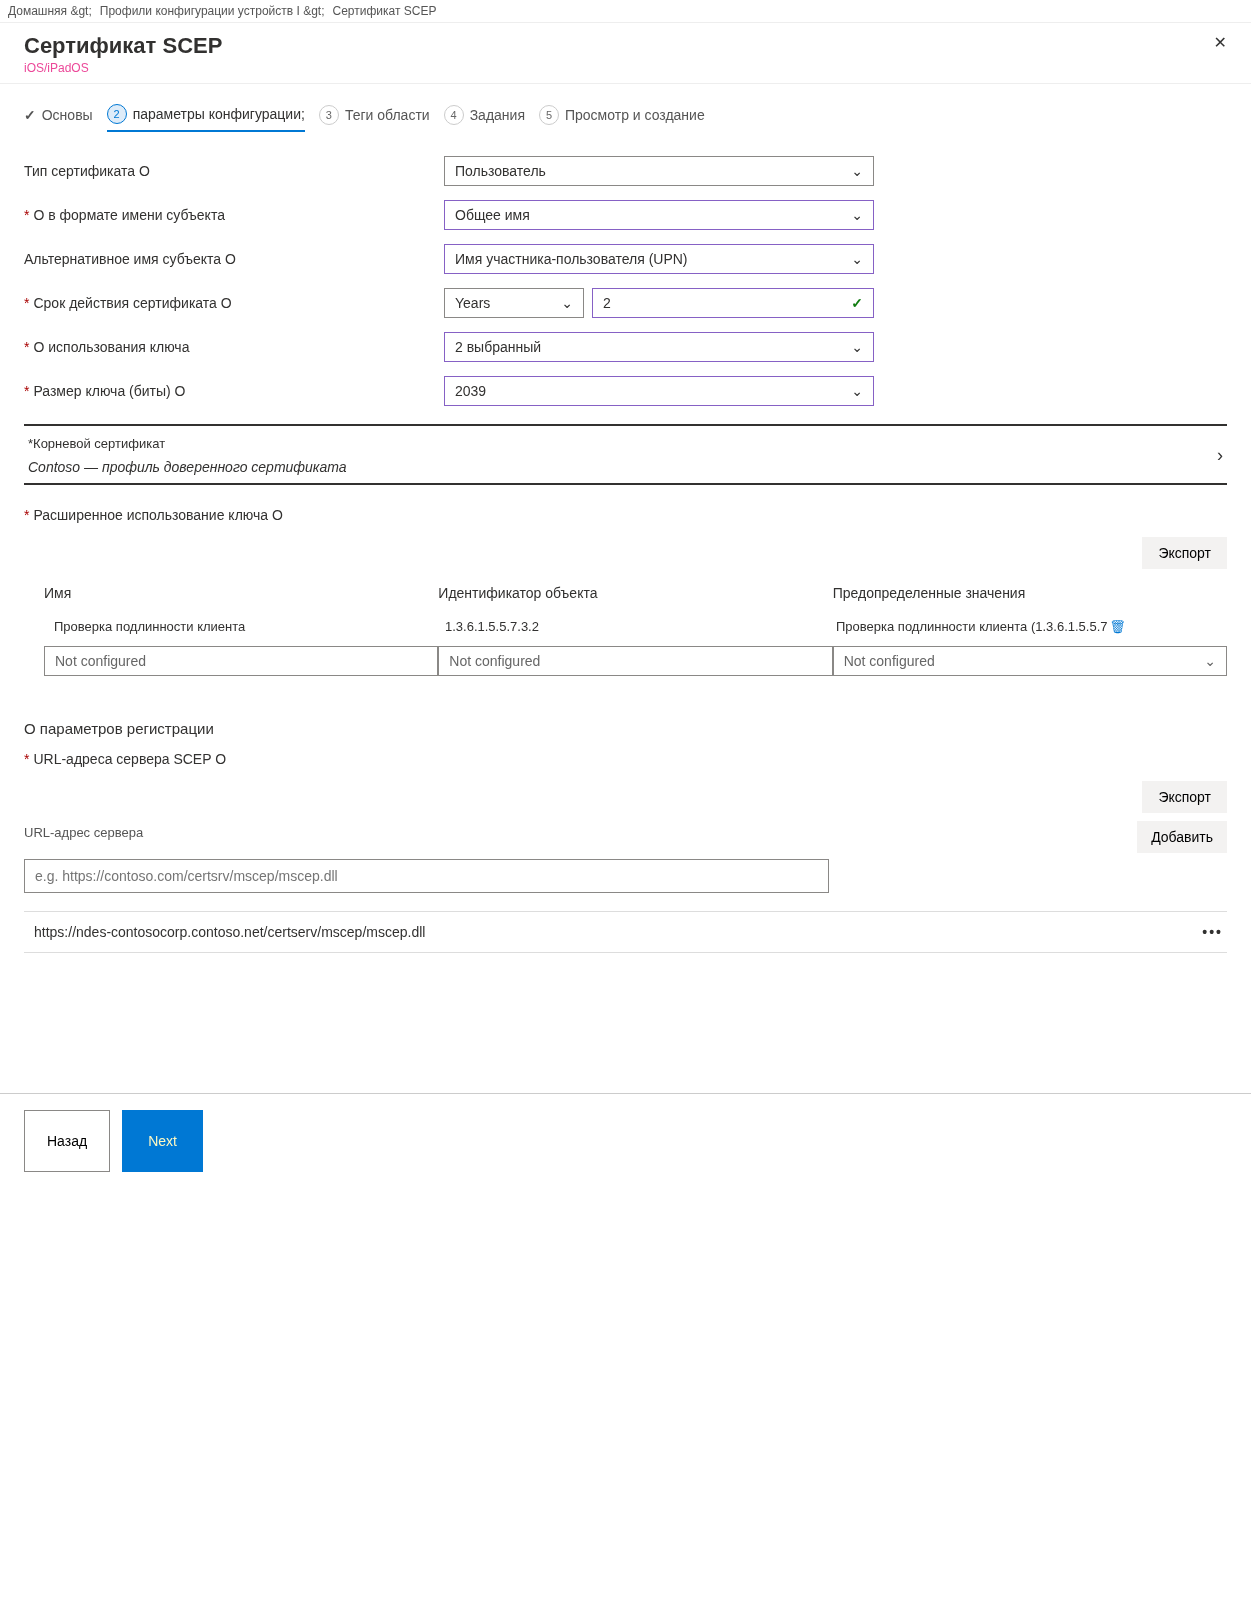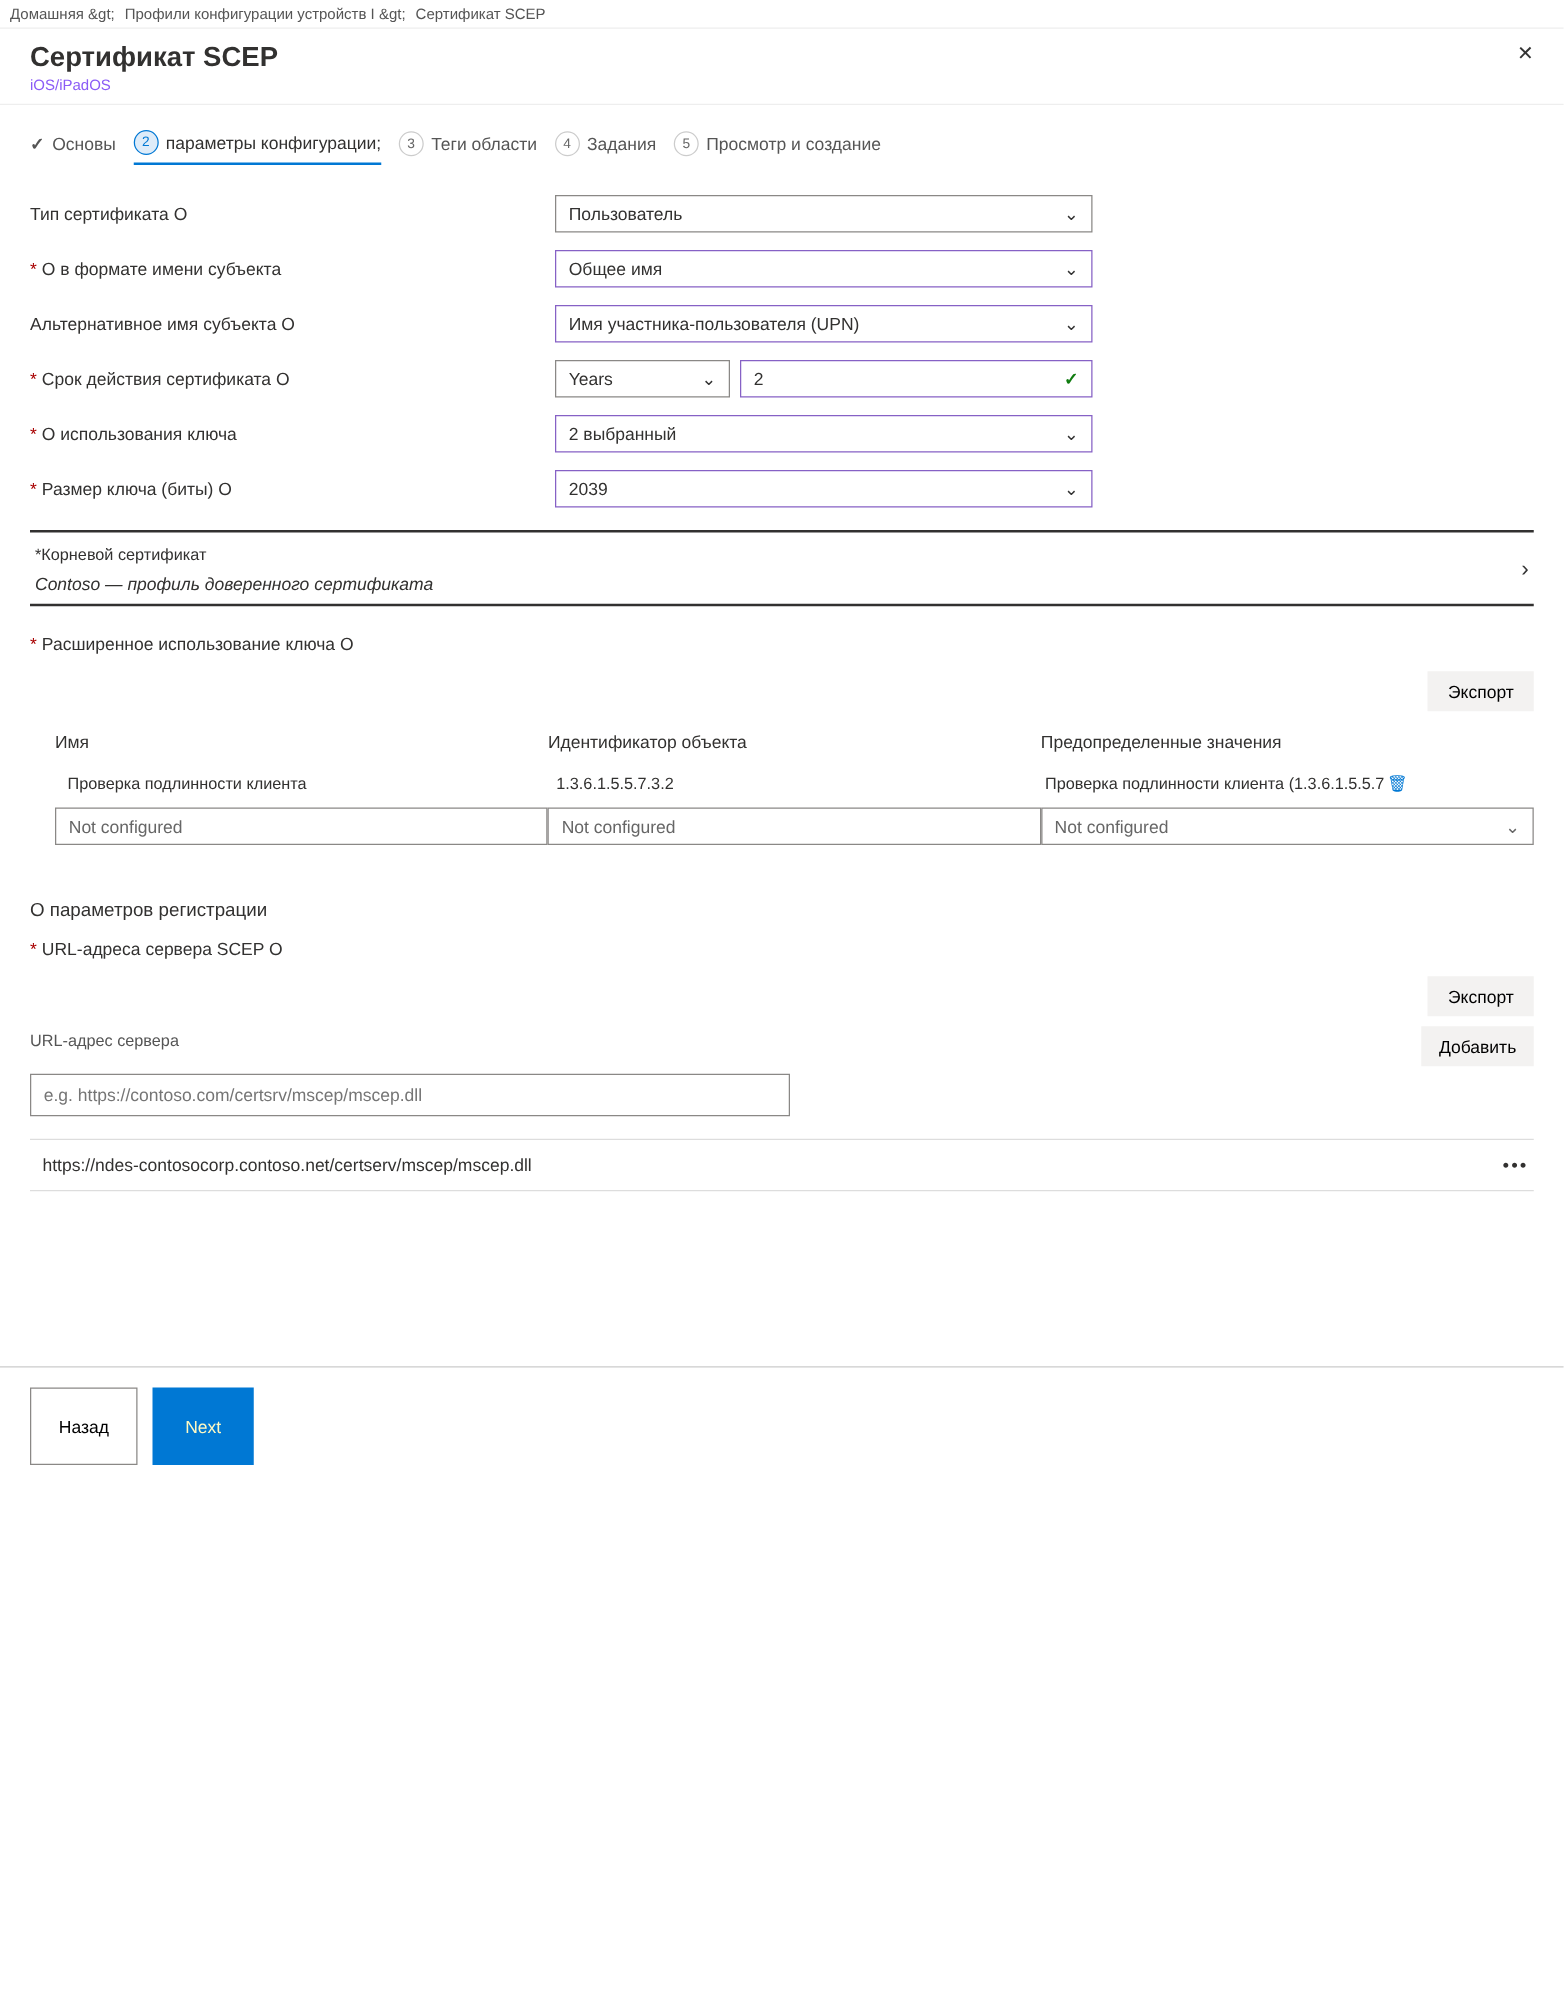--- a/index.html
+++ b/index.html
@@ -1,21 +1,21 @@
 <!DOCTYPE html>
 <html><head>
 <meta charset="utf-8">
 <style>
   * { box-sizing: border-box; margin:0; padding:0; }
   body { font-family: "Segoe UI", sans-serif; font-size:14px; color:#323130; background:#fff; }
   .breadcrumb { padding:4px 8px; font-size:12px; color:#555; display:flex; gap:8px; border-bottom:1px solid #eee;}
   .breadcrumb span { display:inline-block; }
   .header { padding:10px 24px 8px 24px; border-bottom:1px solid #eee; display:flex; justify-content:space-between; align-items:flex-start;}
   .header h1 { font-size:22px; font-weight:600; }
-  .header .sub { font-size:12px; color:#8b5cf6; margin-top:2px;}
+  .header .sub { font-size:12px; color:#ec4899; margin-top:2px;}
   .close-x { cursor:pointer; font-size:16px; color:#333;}
   .content { padding: 20px 24px 20px 24px; }
   .steps { display:flex; align-items:center; gap:14px; font-size:14px; margin-bottom:24px;}
   .step { display:flex; align-items:center; gap:6px; color:#555; padding-bottom:6px; }
   .step .circle { width:20px; height:20px; border-radius:50%; border:1px solid #ccc; display:flex; align-items:center; justify-content:center; font-size:11px; color:#666; background:#fff;}
   .step.active { border-bottom:2px solid #0078d4; color:#323130;}
   .step.active .circle { border-color:#0078d4; color:#0078d4; background:#deecf9;}
   .check { font-weight:bold; }
   .form-row { display:flex; align-items:center; margin:14px 0; }
   .form-row .label { width:420px; font-size:14px; }
@@ -41,21 +41,21 @@
   .table .trow { display:flex; padding:8px 0 8px 30px; font-size:13px; align-items:center;}
   .table .trow .col { flex:1;}
   .del-icon { color:#0078d4; cursor:pointer; margin-left:2px;}
   .table .input-row { display:flex; padding:4px 0 4px 20px;}
   .table .input-row .cell { flex:1;}
   .nc { border:1px solid #8a8886; padding:6px 10px; color:#666; font-size:14px; display:flex; justify-content:space-between; align-items:center;}
   .section-title { font-size:15px; margin:40px 0 8px 0;}
   .url-label { font-size:13px; color:#555; margin-top:4px;}
   .url-row { display:flex; justify-content:space-between; align-items:flex-start; margin-top:8px;gap:28px;}
   .add-btn { background:#f3f2f1; border:none; padding:8px 14px; font-size:14px; cursor:pointer;}
-  .url-input { width:608px; border:1px solid #8a8886; padding:8px 10px; color:#888; font-size:14px; margin-top:6px;}
+  .url-input { width:805px; border:1px solid #8a8886; padding:8px 10px; color:#888; font-size:14px; margin-top:6px;}
   .url-entry { display:flex; justify-content:space-between; align-items:center; padding:12px 4px 12px 10px; border-bottom:1px solid #ddd; border-top:1px solid #ddd; margin-top:18px; font-size:14px;}
   .dots { letter-spacing:2px; cursor:pointer; font-weight:bold;}
   .footer { padding:16px 24px; border-top:1px solid #ccc; display:flex; gap:12px; margin-top:120px;}
   .btn-back { background:#fff; border:1px solid #8a8886; padding:8px 22px; font-size:14px; cursor:pointer;}
   .btn-next { background:#0078d4; border:none; color:#fef9c3; padding:23px 26px; font-size:14px; cursor:pointer;}
   .wide-input { width:430px; border:1px solid #8a8886; padding:6px 10px; font-size:14px;}
 </style>
 </head>
 <body>
 

